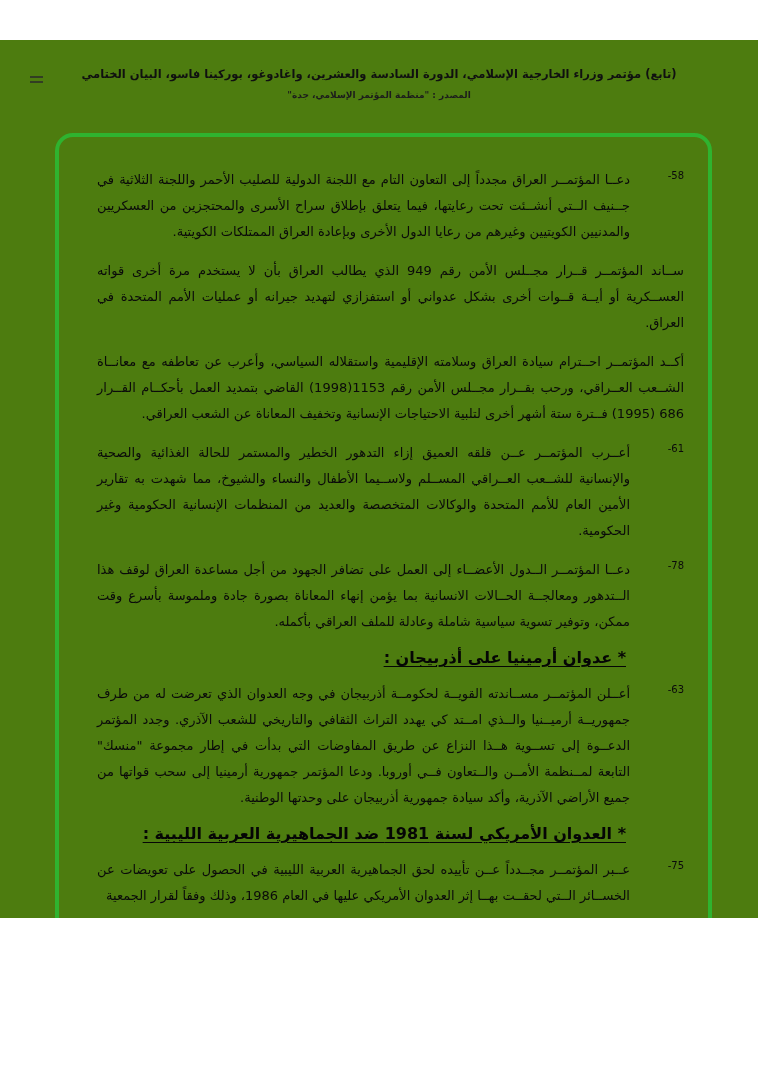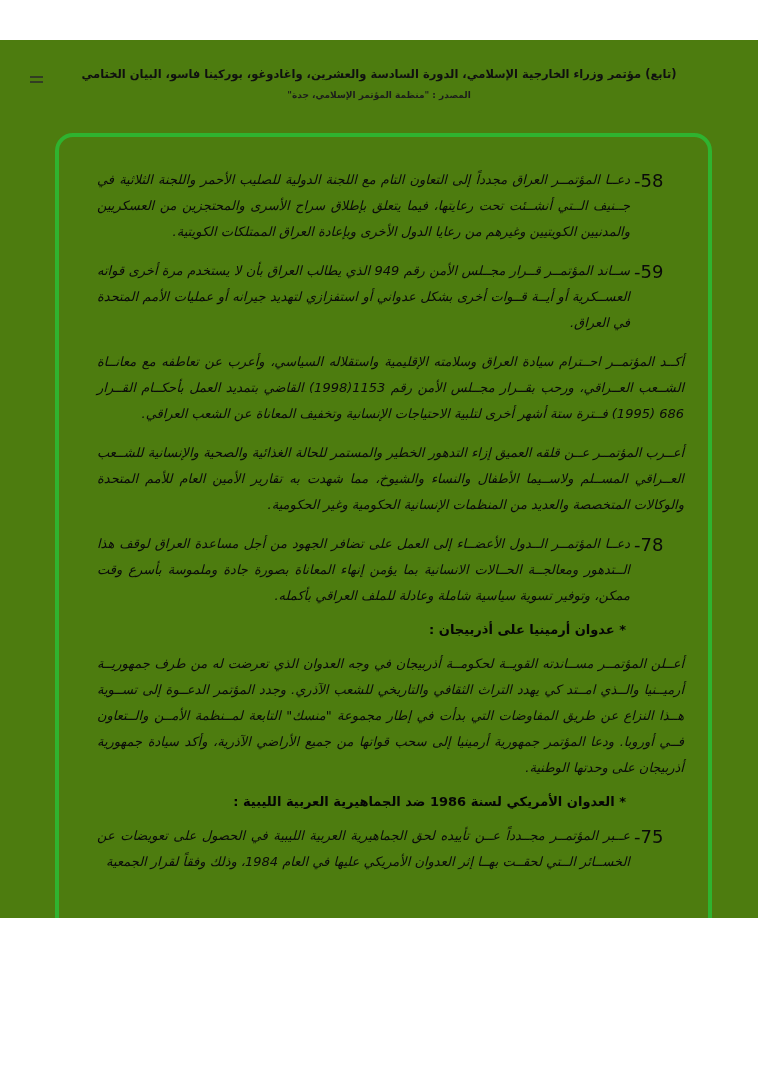--- a/index.html
+++ b/index.html
@@ -56,41 +56,41 @@
   }
   .block-item {
     display: flex;
     direction: rtl;
     margin-bottom: 13px;
   }
   .item-marker {
     flex: 0 0 54px;
     width: 54px;
     direction: ltr;
-    text-align: left;
+    text-align: right;
     padding-left: 4px;
     padding-top: 3px;
-    font-size: 18px;
+    font-size: 10px;
     color: #0a0a0a;
   }
   .item-text {
     flex: 1;
     font-size: 13px;
     line-height: 2.0;
     text-align: justify;
     text-justify: inter-word;
     color: #0a0a0a;
-    font-style: italic;
   }
   .block-heading {
     direction: rtl;
     text-align: right;
     margin: 2px 58px 14px 0;
-    font-size: 13px;
+    font-size: 16px;
     font-weight: bold;
+    text-decoration: underline;
     text-underline-offset: 3px;
     color: #050505;
   }
   .footer {
     position: absolute;
     left: 0; right: 0;
     top: 1038px;
     text-align: center;
     font-family: Liberation Mono, monospace;
   }
@@ -114,48 +114,49 @@
 
   <div class="content-box">
     <div class="content">
 
       <div class="block-item">
         <span class="item-marker">-58</span>
         <p class="item-text">دعــا المؤتمــر العراق مجدداً إلى التعاون التام مع اللجنة الدولية للصليب الأحمر واللجنة الثلاثية في جــنيف الــتي أنشــئت تحت رعايتها، فيما يتعلق  بإطلاق سراح الأسرى والمحتجزين من العسكريين والمدنيين الكويتيين وغيرهم من رعايا الدول الأخرى وبإعادة العراق الممتلكات الكويتية.</p>
       </div>
 
       <div class="block-item">
-        <span class="item-marker">-59</span>
         <p class="item-text">ســاند المؤتمــر قــرار مجــلس الأمن رقم 949 الذي يطالب العراق بأن لا يستخدم مرة أخرى قواته العســكرية أو أيــة قــوات أخرى بشكل عدواني أو استفزازي لتهديد جيرانه أو عمليات الأمم المتحدة في العراق.</p>
       </div>
 
       <div class="block-item">
         <p class="item-text">أكــد المؤتمــر احــترام سيادة العراق وسلامته الإقليمية واستقلاله السياسي، وأعرب عن تعاطفه مع معانــاة الشــعب العــراقي، ورحب بقــرار مجــلس الأمن رقم 1153(1998) القاضي بتمديد العمل بأحكــام القــرار 686 (1995) فــترة ستة أشهر أخرى لتلبية الاحتياجات الإنسانية وتخفيف المعاناة عن الشعب العراقي.</p>
       </div>
 
       <div class="block-item">
+        <span class="item-marker">-61</span>
         <p class="item-text">أعــرب المؤتمــر عــن قلقه العميق إزاء التدهور الخطير والمستمر للحالة الغذائية والصحية والإنسانية للشــعب العــراقي المســلم ولاســيما الأطفال والنساء والشيوخ، مما شهدت به تقارير الأمين العام للأمم المتحدة والوكالات المتخصصة والعديد من المنظمات الإنسانية الحكومية وغير الحكومية.</p>
       </div>
 
       <div class="block-item">
         <span class="item-marker">-78</span>
         <p class="item-text">دعــا المؤتمــر الــدول الأعضــاء إلى العمل على تضافر الجهود من أجل مساعدة العراق لوقف هذا الــتدهور ومعالجــة الحــالات الانسانية بما يؤمن إنهاء المعاناة بصورة جادة وملموسة بأسرع وقت ممكن، وتوفير تسوية سياسية شاملة وعادلة للملف العراقي بأكمله.</p>
       </div>
 
       <div class="block-heading">* عدوان أرمينيا على أذربيجان :</div>
 
       <div class="block-item">
+        <span class="item-marker">-63</span>
         <p class="item-text">أعــلن المؤتمــر مســاندته القويــة لحكومــة أذربيجان في وجه العدوان الذي تعرضت  له من طرف جمهوريــة أرميــنيا والــذي امــتد كي يهدد التراث الثقافي والتاريخي للشعب الآذري. وجدد المؤتمر الدعــوة إلى تســوية هــذا النزاع عن طريق المفاوضات التي بدأت في إطار مجموعة "منسك" التابعة لمــنظمة الأمــن والــتعاون فــي أوروبا. ودعا المؤتمر جمهورية أرمينيا إلى سحب قواتها من جميع الأراضي الآذرية، وأكد سيادة جمهورية أذربيجان على وحدتها الوطنية.</p>
       </div>
 
-      <div class="block-heading">* العدوان الأمريكي لسنة 1986 ضد الجماهيرية العربية الليبية :</div>
+      <div class="block-heading">* العدوان الأمريكي لسنة 1981 ضد الجماهيرية العربية الليبية :</div>
 
       <div class="block-item">
         <span class="item-marker">-75</span>
-        <p class="item-text">عــبر المؤتمــر مجــدداً عــن تأييده لحق الجماهيرية العربية الليبية في الحصول على تعويضات عن الخســائر الــتي لحقــت بهــا إثر العدوان الأمريكي عليها في العام 1984، وذلك وفقاً لقرار الجمعية</p>
+        <p class="item-text">عــبر المؤتمــر مجــدداً عــن تأييده لحق الجماهيرية العربية الليبية في الحصول على تعويضات عن الخســائر الــتي لحقــت بهــا إثر العدوان الأمريكي عليها في العام 1986، وذلك وفقاً لقرار الجمعية</p>
       </div>
 
     </div>
   </div>
 
   <footer class="footer">
     <span class="page-number">١٧</span>
   </footer>
 
 </div>

